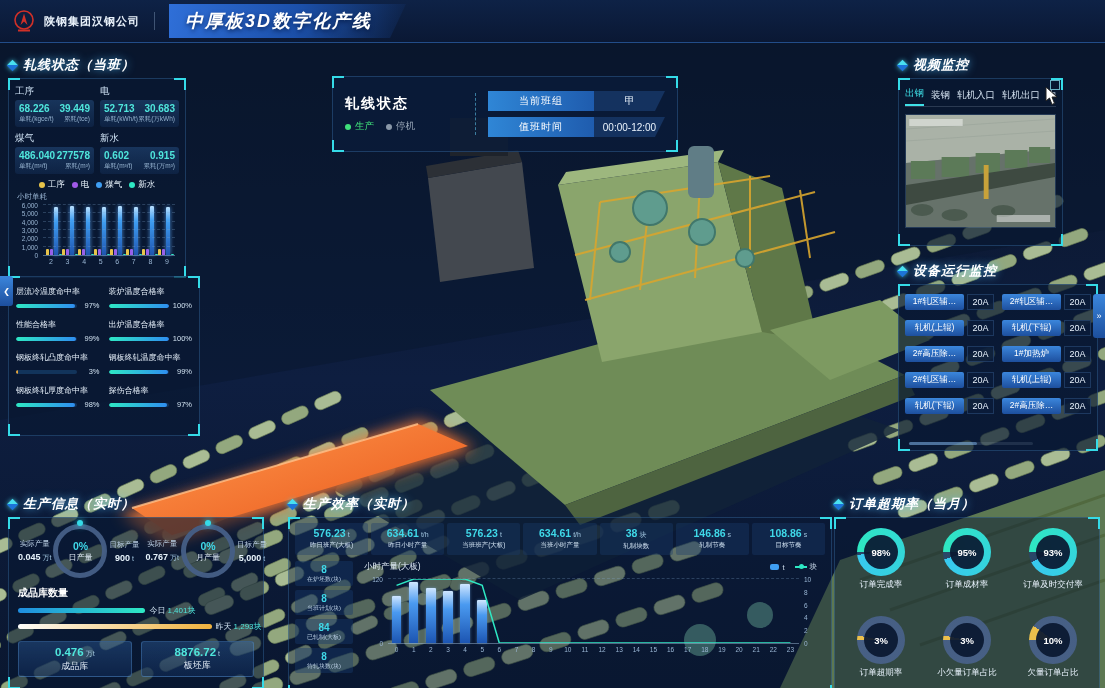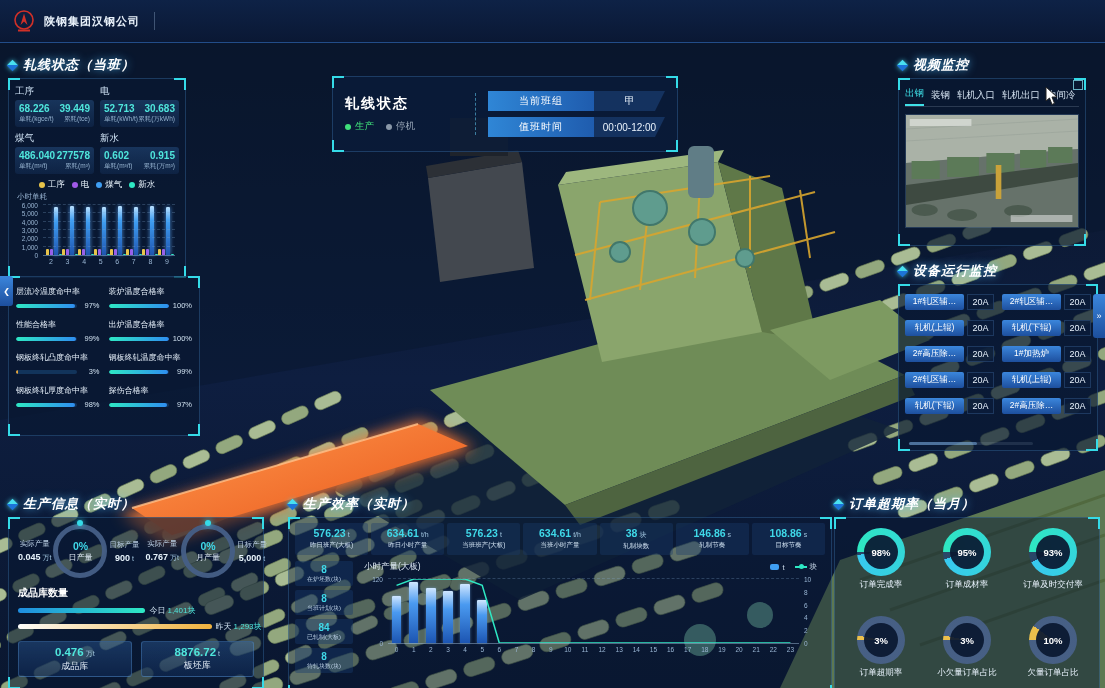--- a/index.html
+++ b/index.html
@@ -73,21 +73,21 @@
   .ls-title{color:#fff;font-size:14px;font-weight:bold;letter-spacing:2px;}
   .ls-legend{display:flex;gap:12px;margin-top:7px;}
   .ls-leg{display:flex;align-items:center;gap:4px;font-size:9.5px;}
   .ls-div{width:0;border-left:1px dashed rgba(90,190,230,.6);height:42px;margin:0 12px;}
   .ls-right{flex:1;display:flex;flex-direction:column;gap:6px;}
   .ls-bar{display:flex;height:20px;clip-path:polygon(0 0,100% 0,calc(100% - 10px) 100%,0 100%);}
   .lb{width:106px;background:linear-gradient(90deg,#2f86d6,#1f5cae);color:#fff;font-size:10px;display:flex;align-items:center;
     justify-content:center;letter-spacing:1px;flex:none;}
   .lv{flex:1;background:rgba(40,90,160,.38);color:#eaf3fc;font-size:10px;display:flex;align-items:center;justify-content:center;}
   
-  #panel-video{left:898px;top:56px;width:188px;}
+  #panel-video{left:898px;top:56px;width:165px;}
   .pbox-video{height:158px;padding:4px 6px;}
   .v-tabs{display:flex;align-items:flex-end;gap:7px;border-bottom:1px solid rgba(200,220,240,.18);padding-top:4px;white-space:nowrap;overflow:hidden;}
   .v-tab{font-size:9.5px;color:#d4e2f0;padding-bottom:4px;flex:none;cursor:pointer;}
   .v-tab.active{color:#3fe0e8;border-bottom:2px solid #3fe0e8;}
   .v-feed{margin-top:7px;height:112px;border:1px solid rgba(120,160,200,.25);overflow:hidden;position:relative;cursor:pointer;}
   .fs-icon{position:absolute;right:2px;top:1px;width:8px;height:8px;border:1px solid #7fd8e8;opacity:.8;}
   
   #panel-equipment{left:898px;top:262px;width:200px;}
   .pbox-eq{height:144px;padding:9px 6px 12px;display:grid;grid-template-columns:1fr 1fr;gap:10px 8px;align-content:start;}
   .eq-item{display:flex;gap:3px;}
@@ -446,20 +446,21 @@
 
   <header id="topbar">
     <div class="tb-left">
       <svg width="24" height="24" viewBox="0 0 24 24">
         <circle cx="12" cy="11" r="9" fill="none" stroke="#d03028" stroke-width="1.6"></circle>
         <path d="M12,4.5 L15.5,16 L12,12.5 L8.5,16 Z" fill="#d03028"></path>
         <rect x="6" y="20.5" width="12" height="2" fill="#d03028"></rect>
       </svg>
       <span class="tb-company">陕钢集团汉钢公司</span>
       <span class="tb-sep"></span>
+      <div class="tb-title">中厚板3D数字化产线</div>
     </div>
   </header>
 
   <section class="pwrap" id="panel-energy">
     <div class="ptitle">
       <span class="diamond"></span>
       <span>轧线状态（当班）</span>
     </div>
     <div class="pbox pbox-energy">
       <div class="e-grid">

